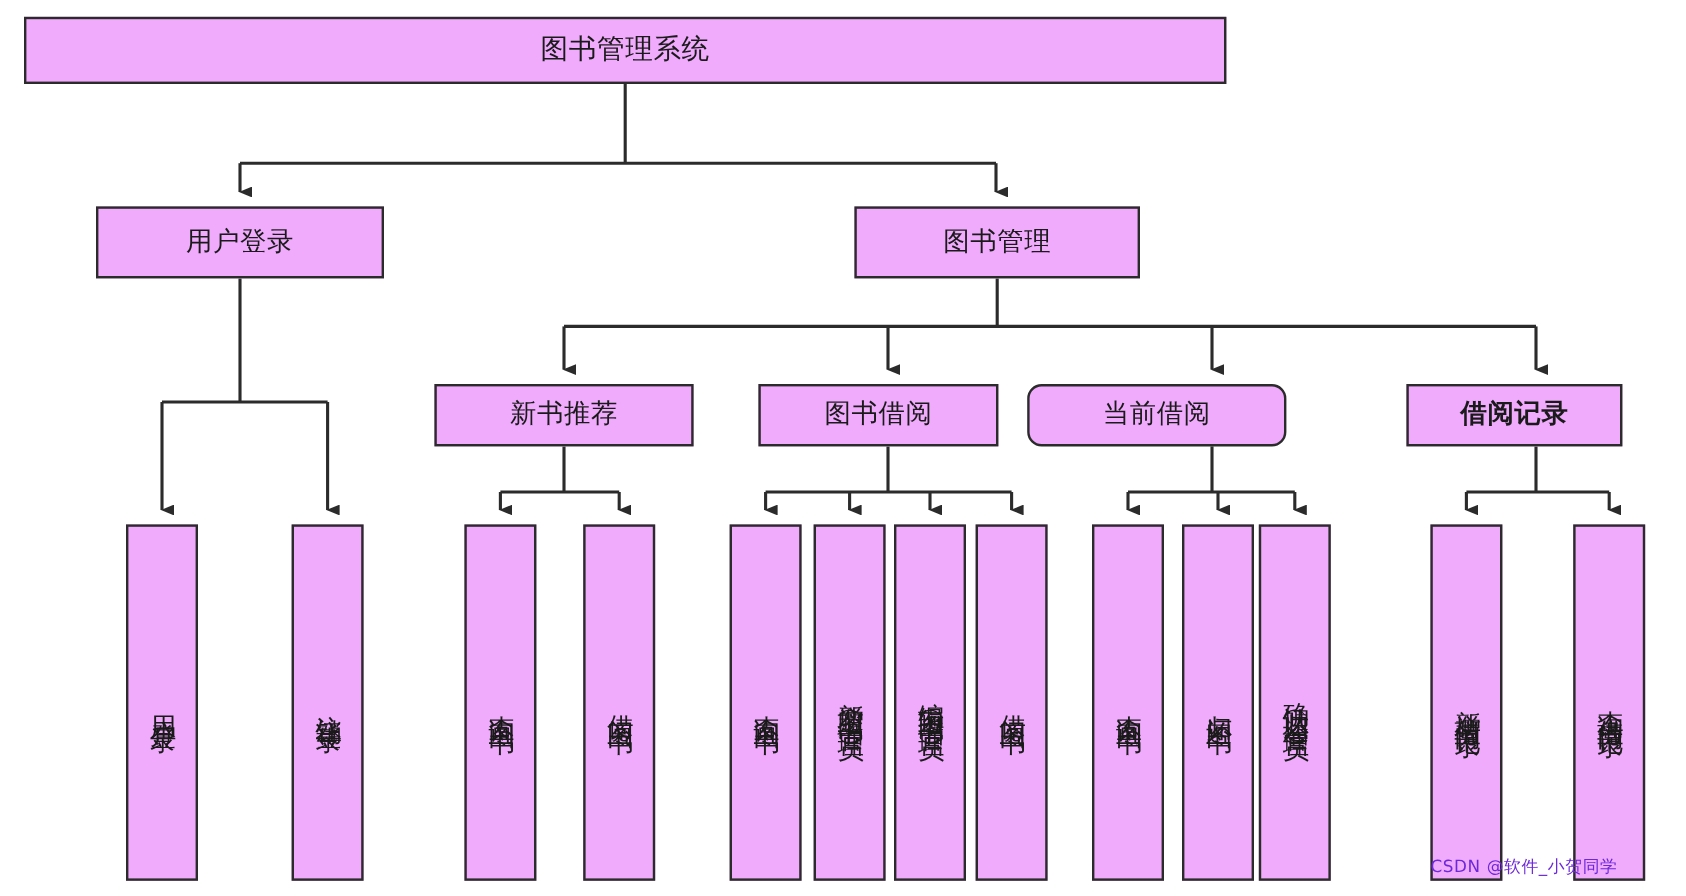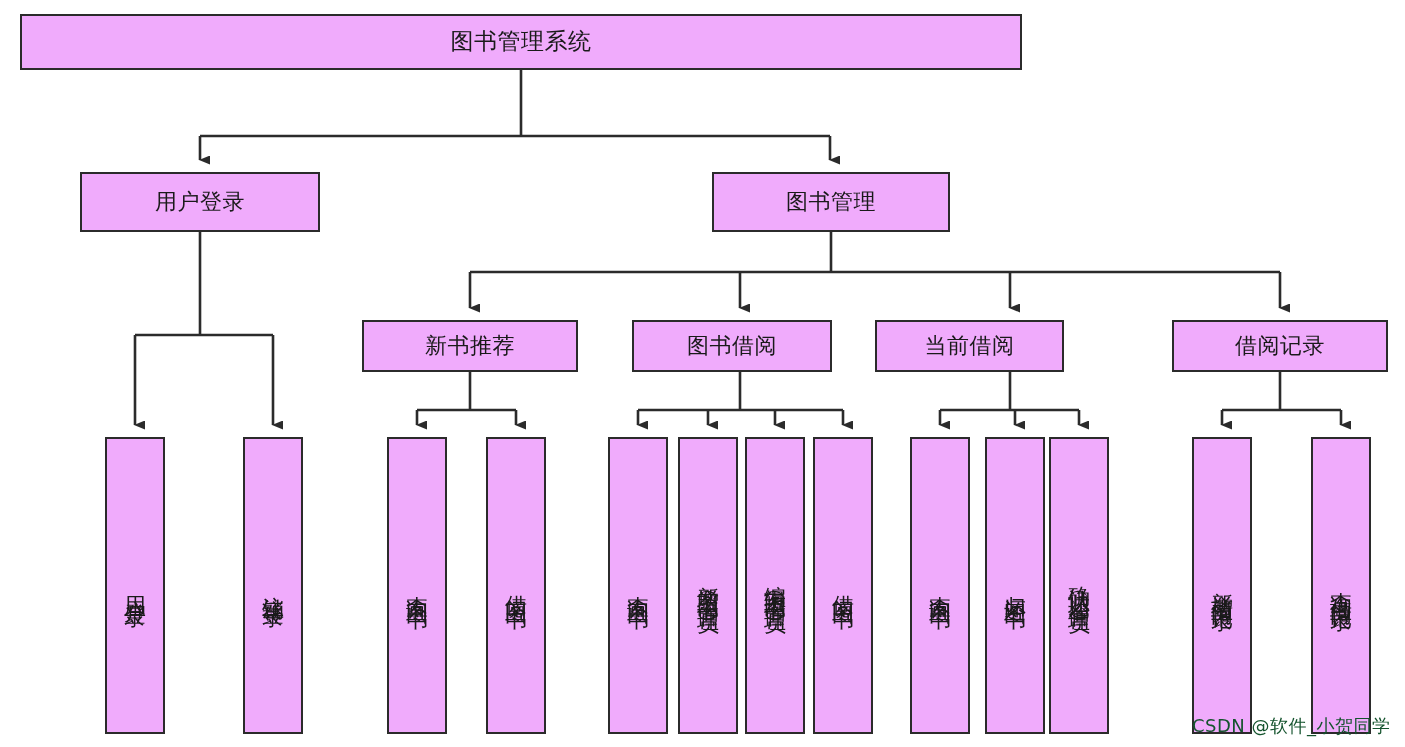--- a/index.html
+++ b/index.html
@@ -61,22 +61,22 @@
   .node.leaf .node-label {
     writing-mode: vertical-rl;
     text-orientation: upright;
     line-height: 1.0;
     letter-spacing: 4px;
     white-space: nowrap;
     text-align: center;
   }
   .watermark {
     position: absolute;
-    font-size: 18px;
-    color: #14532d;
+    font-size: 14px;
+    color: #6d28d9;
     white-space: nowrap;
     letter-spacing: 0.5px;
     user-select: none;
     text-align: right;
   }
 </style>
 </head>
 <body>
 
 <div id="diagram-root">
@@ -141,24 +141,24 @@
   <div class="node level-2" style="left:712px; top:172px; width:238px; height:60px;">
     <span class="node-label">图书管理</span>
   </div>
 
   <div class="node level-3" style="left:362px; top:320px; width:216px; height:52px;">
     <span class="node-label">新书推荐</span>
   </div>
   <div class="node level-3" style="left:632px; top:320px; width:200px; height:52px;">
     <span class="node-label">图书借阅</span>
   </div>
-  <div class="node level-3" style="left:875px; top:320px; width:189px; height:52px;">
+  <div class="node level-3" style="left:856px; top:320px; width:216px; height:52px;border-radius:12px;">
     <span class="node-label">当前借阅</span>
   </div>
-  <div class="node level-3" style="left:1172px; top:320px; width:216px; height:52px;">
+  <div class="node level-3" style="left:1172px; top:320px; width:180px; height:52px;font-weight:bold;">
     <span class="node-label">借阅记录</span>
   </div>
 
   <div class="node leaf" style="left:105px; top:437px; width:60px; height:297px;">
     <span class="node-label">用户登录</span>
   </div>
   <div class="node leaf" style="left:243px; top:437px; width:60px; height:297px;">
     <span class="node-label">注销登录</span>
   </div>
   <div class="node leaf" style="left:387px; top:437px; width:60px; height:297px;">

